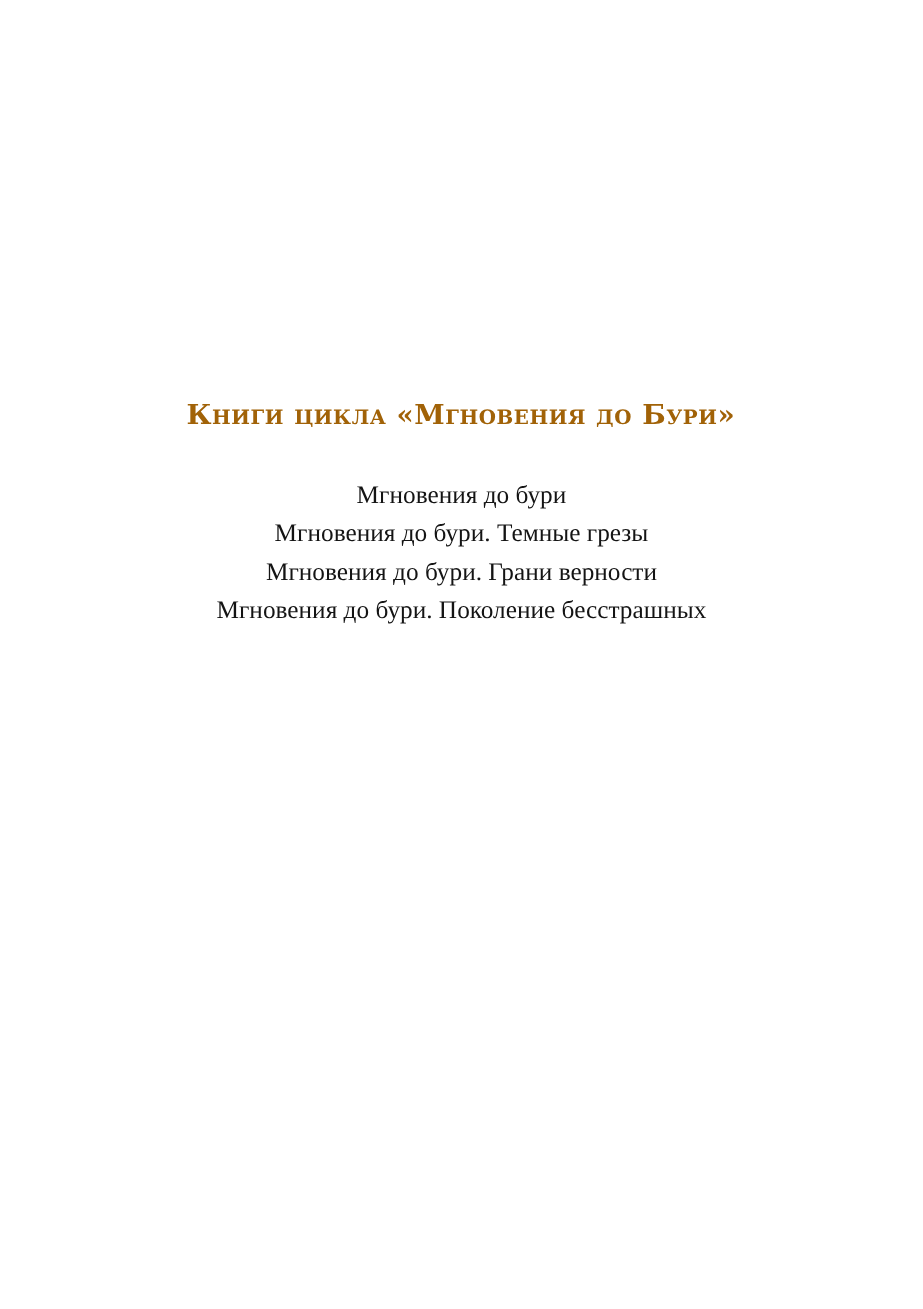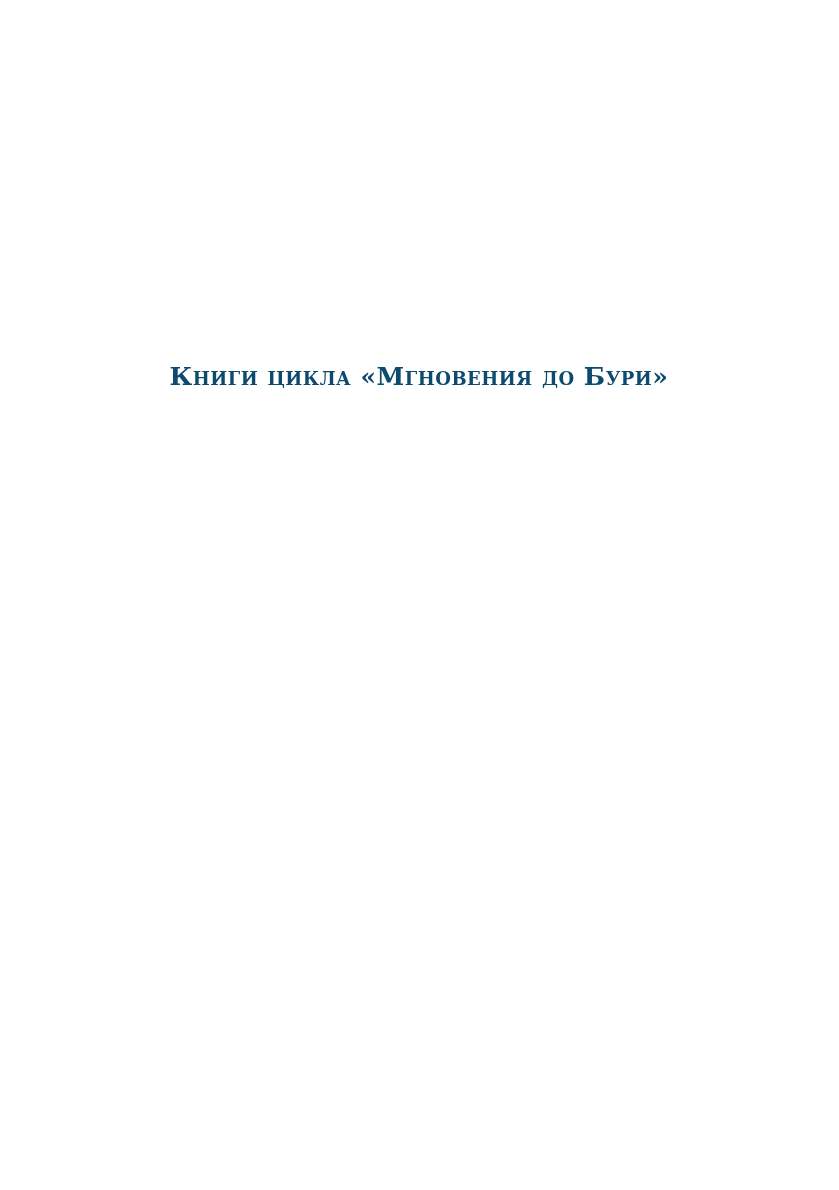--- a/index.html
+++ b/index.html
@@ -25,21 +25,21 @@
     left: 0;
     right: 0;
     top: 362px;
     text-align: center;
   }
   .series-heading {
     font-family: "DejaVu Serif", serif;
     font-size: 25px;
     font-weight: 700;
     letter-spacing: 0.5px;
-    color: #0c4a6e;
+    color: #a16207;
     margin: 0 1px 40px 0;
     line-height: 1.2;
     font-variant: small-caps;
     text-transform: none;
     text-align: center;
   }
   .book-list {
     list-style: none;
     margin: 0;
     padding: 0;
@@ -53,14 +53,20 @@
     padding: 0;
     white-space: nowrap;
   }
 </style>
 </head>
 <body>
 
 <div class="page">
   <div class="content">
     <h1 class="series-heading">Книги цикла «Мгновения до Бури»</h1>
+    <ul class="book-list">
+      <li class="book-item">Мгновения до бури</li>
+      <li class="book-item">Мгновения до бури. Темные грезы</li>
+      <li class="book-item">Мгновения до бури. Грани верности</li>
+      <li class="book-item">Мгновения до бури. Поколение бесстрашных</li>
+    </ul>
   </div>
 </div>
 
 </body></html>

